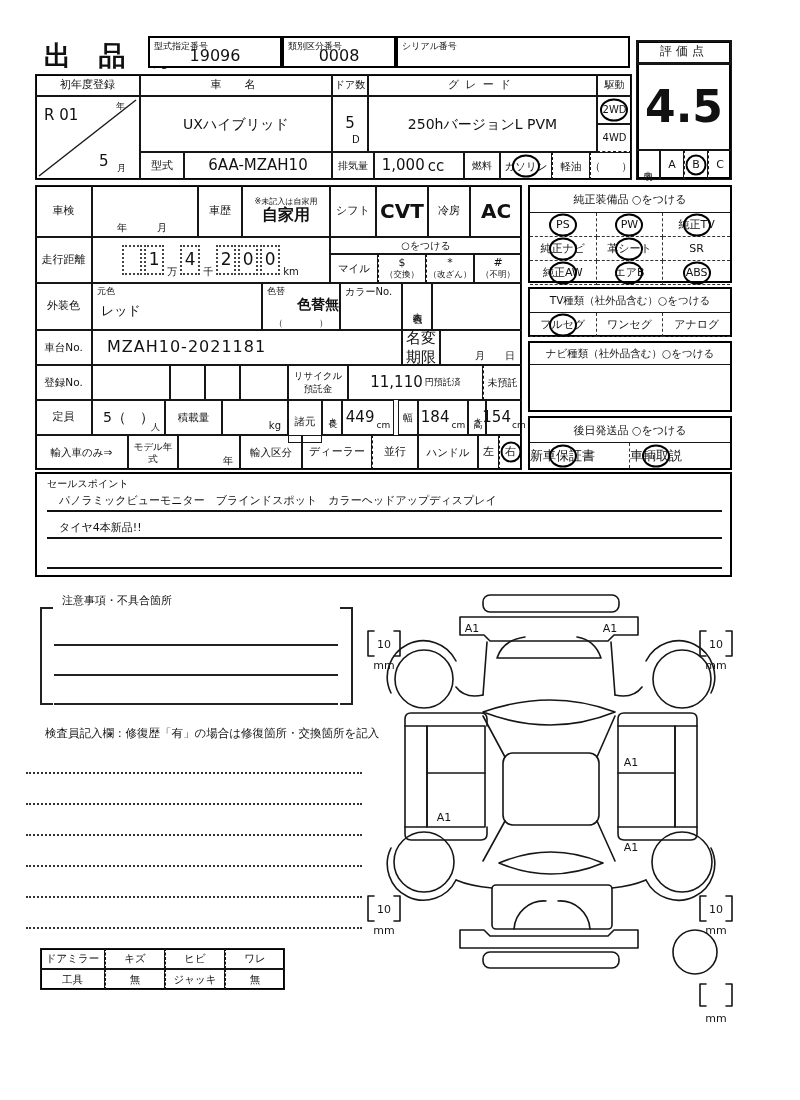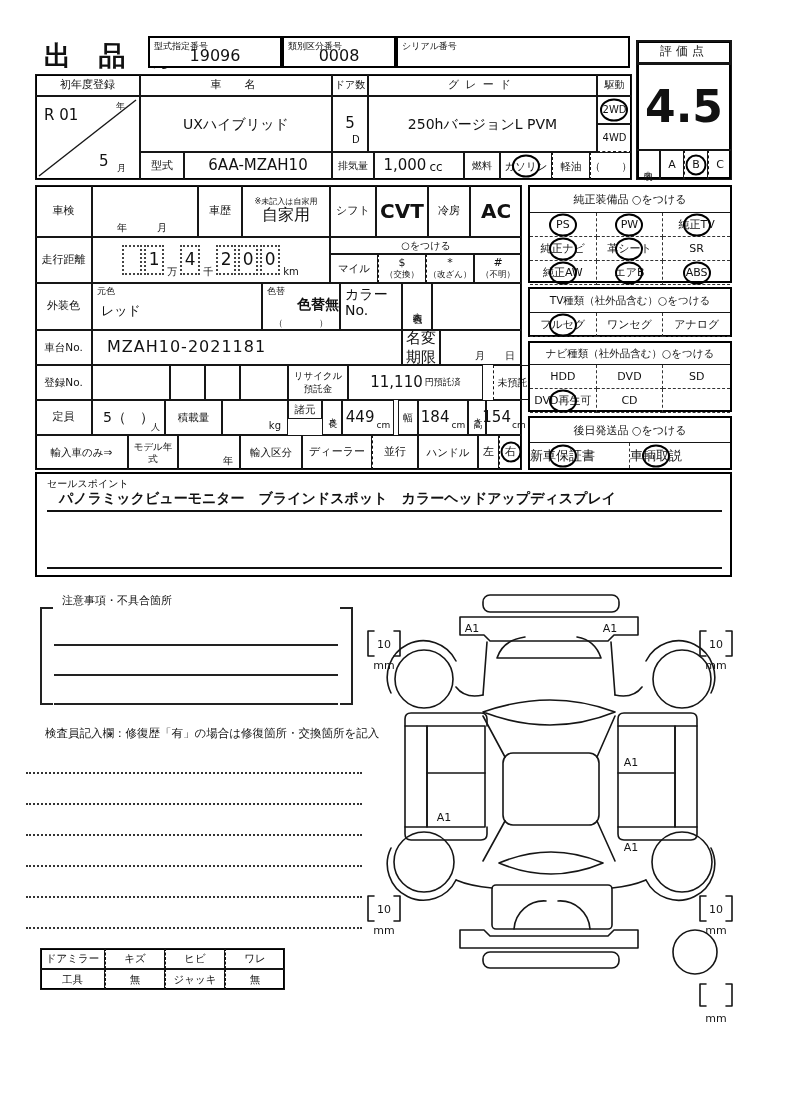--- a/index.html
+++ b/index.html
@@ -25,21 +25,21 @@
 .grid3>div{height:24px;border-right:1px dashed #333;border-bottom:1px dashed #333;
   display:flex;align-items:center;justify-content:center;font-size:11px}
 .grid3>div:nth-child(3n){border-right:none}
 .grid2{display:grid;grid-template-columns:repeat(2,1fr)}
 .grid2>div{height:25px;border-right:1px dashed #333;display:flex;align-items:center;font-size:13px}
 .grid2>div:nth-child(2n){border-right:none}
 .mbox{width:20px;height:30px;border:2px dotted #444;display:flex;align-items:center;justify-content:center;
   font-size:17px;margin:0 1px}
 .munit{font-size:10px;align-self:flex-end;margin:0 2px 5px 2px}
 .sline{border-bottom:2px solid #111;display:flex;align-items:flex-end;padding:0 4px 2px 12px;
-  font-size:14px;font-weight:bold;white-space:nowrap;overflow:hidden}
+  font-size:11px;font-weight:normal;white-space:nowrap;overflow:hidden}
 .ruled{position:absolute;border-top:2px solid #222;height:0}
 .dashed-rule{position:absolute;border-top:2px dotted #333;height:0}
 svg text{font-family:"DejaVu Sans",sans-serif}
 </style>
 </head>
 <body>
 <div id="sheet">
 
   <div class="a" style="left:44px;top:38px;font-size:27px;font-weight:bold;letter-spacing:9px">出 品 票</div>
 
@@ -94,21 +94,21 @@
     </div>
   <div class="cell db" style="left:597px;top:124px;width:35px;height:28px;font-size:10px">
     <span>4WD</span>
     </div>
 
   <div class="cell" style="left:140px;top:152px;width:44px;height:28px;font-size:11px">型式</div>
   <div class="cell" style="left:184px;top:152px;width:148px;height:28px;font-size:15px">6AA-MZAH10</div>
   <div class="cell" style="left:332px;top:152px;width:42px;height:28px;font-size:10px">排気量</div>
   <div class="cell" style="left:374px;top:152px;width:90px;height:28px">
     <span class="big">1,000</span>
-    <span style="font-size:12px;align-self:flex-end;margin:0 12px 4px 3px">cc</span>
+    <span style="font-size:15px;align-self:flex-end;margin:0 12px 4px 3px">cc</span>
     </div>
   <div class="cell" style="left:464px;top:152px;width:36px;height:28px;font-size:10px">燃料</div>
   <div class="cell" style="left:500px;top:152px;width:52px;height:28px;font-size:10.5px">
     <span class="circled">ガソリン</span>
     </div>
   <div class="cell dl" style="left:552px;top:152px;width:38px;height:28px;font-size:10.5px">
     <span>軽油</span>
     </div>
   <div class="cell dl" style="left:590px;top:152px;width:42px;height:28px;font-size:10.5px">
     <span>（　　）</span>
@@ -116,21 +116,21 @@
 
   <div class="box" style="left:35px;top:185px;width:487px;height:285px;pointer-events:none"></div>
 
   <div class="cell" style="left:35px;top:185px;width:57px;height:52px;font-size:11px">車検</div>
   <div class="cell" style="left:92px;top:185px;width:106px;height:52px">
     <span class="a" style="bottom:3px;left:0;right:6px;font-size:10px;text-align:center">年　　　月</span>
     </div>
   <div class="cell" style="left:198px;top:185px;width:44px;height:52px;font-size:11px">車歴</div>
   <div class="cell col" style="left:242px;top:185px;width:88px;height:52px">
     <span style="font-size:8px">※未記入は自家用</span>
-    <span style="font-size:16px;font-weight:normal">自家用</span>
+    <span style="font-size:16px;font-weight:bold">自家用</span>
     </div>
   <div class="cell" style="left:330px;top:185px;width:46px;height:52px;font-size:11px">シフト</div>
   <div class="cell" style="left:376px;top:185px;width:52px;height:52px;font-size:20px;font-weight:600">CVT</div>
   <div class="cell" style="left:428px;top:185px;width:42px;height:52px;font-size:11px">冷房</div>
   <div class="cell" style="left:470px;top:185px;width:52px;height:52px;font-size:20px;font-weight:600">AC</div>
 
   <div class="cell" style="left:35px;top:237px;width:57px;height:46px;font-size:11px">走行距離</div>
   <div class="cell" style="left:92px;top:237px;width:238px;height:46px">
     <span class="mbox"></span>
     <span class="mbox">1</span>
@@ -161,21 +161,21 @@
   <div class="cell" style="left:92px;top:283px;width:170px;height:47px">
     <span class="lblTL">元色</span>
     <span class="a" style="left:8px;top:20px;font-size:13px">レッド</span>
     </div>
   <div class="cell" style="left:262px;top:283px;width:78px;height:47px">
     <span class="lblTL">色替</span>
     <span class="a" style="left:0;right:0;top:12px;font-size:14px;font-weight:bold;text-align:right">色替無</span>
     <span class="a" style="left:0;right:0;bottom:1px;font-size:9px;text-align:center">（　　　　）</span>
     </div>
   <div class="cell" style="left:340px;top:283px;width:62px;height:47px">
-    <span class="lblTL" style="font-size:14px">カラーNo.</span>
+    <span class="lblTL" style="font-size:10px">カラーNo.</span>
     </div>
   <div class="cell vert" style="left:402px;top:283px;width:30px;height:47px;font-size:9.5px">内装色</div>
   <div class="cell" style="left:432px;top:283px;width:90px;height:47px"></div>
 
   <div class="cell" style="left:35px;top:330px;width:57px;height:35px;font-size:10.5px">車台No.</div>
   <div class="cell" style="left:92px;top:330px;width:310px;height:35px;font-size:16px;justify-content:flex-start;padding-left:14px;letter-spacing:1px">MZAH10-2021181</div>
   <div class="cell" style="left:402px;top:330px;width:38px;height:35px;font-size:15px;line-height:1.25">名変期限</div>
   <div class="cell" style="left:440px;top:330px;width:82px;height:35px">
     <span class="a" style="right:6px;bottom:3px;font-size:10px">月　　日</span>
     </div>
@@ -183,32 +183,32 @@
   <div class="cell" style="left:35px;top:365px;width:57px;height:35px;font-size:10.5px">登録No.</div>
   <div class="cell" style="left:92px;top:365px;width:78px;height:35px"></div>
   <div class="cell" style="left:170px;top:365px;width:35px;height:35px"></div>
   <div class="cell" style="left:205px;top:365px;width:35px;height:35px"></div>
   <div class="cell" style="left:240px;top:365px;width:48px;height:35px"></div>
   <div class="cell" style="left:288px;top:365px;width:60px;height:35px;font-size:9.5px;line-height:1.3">リサイクル預託金</div>
   <div class="cell" style="left:348px;top:365px;width:135px;height:35px">
     <span class="big">11,110</span>
     <span style="font-size:9px;margin-left:2px">円預託済</span>
     </div>
-  <div class="cell dl" style="left:493px;top:365px;width:39px;height:35px;font-size:10px">未預託</div>
+  <div class="cell dl" style="left:483px;top:365px;width:39px;height:35px;font-size:10px">未預託</div>
 
   <div class="cell" style="left:35px;top:400px;width:57px;height:35px;font-size:11px">定員</div>
   <div class="cell" style="left:92px;top:400px;width:73px;height:35px;font-size:14px">
     <span>5（　）</span>
     <span class="a" style="right:4px;bottom:2px;font-size:9px">人</span>
     </div>
   <div class="cell" style="left:165px;top:400px;width:57px;height:35px;font-size:10.5px">積載量</div>
   <div class="cell" style="left:222px;top:400px;width:66px;height:35px">
     <span class="a" style="right:6px;bottom:3px;font-size:10px">kg</span>
     </div>
-  <div class="cell" style="left:288px;top:400px;width:34px;height:19px;font-size:10.5px">諸元</div>
+  <div class="cell" style="left:288px;top:400px;width:34px;height:43px;font-size:10.5px">諸元</div>
   <div class="cell" style="left:322px;top:400px;width:20px;height:35px;font-size:9px;line-height:1.1;writing-mode:vertical-rl">長さ</div>
   <div class="cell" style="left:342px;top:400px;width:52px;height:35px">
     <span class="big">449</span>
     <span style="font-size:9px;align-self:flex-end;margin:0 0 4px 2px">cm</span>
     </div>
   <div class="cell" style="left:398px;top:400px;width:20px;height:35px;font-size:10px">幅</div>
   <div class="cell" style="left:418px;top:400px;width:50px;height:35px">
     <span class="big">184</span>
     <span style="font-size:9px;align-self:flex-end;margin:0 0 4px 2px">cm</span>
     </div>
@@ -281,57 +281,38 @@
           <span>ワンセグ</span>
         </div>
       <div>
           <span>アナログ</span>
         </div>
     </div>
   </div>
 
   <div class="box" style="left:528px;top:341px;width:204px;height:71px">
     <div class="bhead" style="height:22px;font-size:10.5px">ナビ種類（社外品含む）○をつける</div>
-    <div class="grid3">
-      <div>
-          <span>HDD</span>
-        </div>
-      <div>
-          <span>DVD</span>
-        </div>
-      <div>
-          <span>SD</span>
-        </div>
-      <div>
-          <span class="circled">DVD再生可</span>
-        </div>
-      <div>
-          <span>CD</span>
-        </div>
-      <div>
-          <span></span>
-        </div>
-    </div>
   </div>
 
   <div class="box" style="left:528px;top:416px;width:204px;height:54px">
     <div class="bhead" style="height:25px">後日発送品 ○をつける</div>
     <div class="grid2">
       <div>
           <span class="circled">新車保証書</span>
         </div>
       <div>
           <span class="circled">車輌取説</span>
         </div>
     </div>
   </div>
 
   <div class="box" style="left:35px;top:472px;width:697px;height:105px">
     <span class="lblTL" style="left:10px;top:3px;font-size:10px">セールスポイント</span>
     <div class="a sline" style="left:10px;right:8px;top:14px;height:24px">パノラミックビューモニター　ブラインドスポット　カラーヘッドアップディスプレイ</div>
+    <div class="a sline" style="left:10px;right:8px;top:38px;height:27px">タイヤ4本新品!!</div>
     <div class="a sline" style="left:10px;right:8px;top:65px;height:30px"></div>
   </div>
 
   <div class="a" style="left:62px;top:593px;font-size:11px">注意事項・不具合箇所</div>
   <div class="a" style="left:40px;top:607px;width:13px;height:98px;border:2px solid #222;border-right:none"></div>
   <div class="a" style="left:340px;top:607px;width:13px;height:98px;border:2px solid #222;border-left:none"></div>
   <div class="ruled" style="left:54px;top:644px;width:284px"></div>
   <div class="ruled" style="left:54px;top:674px;width:284px"></div>
   <div class="ruled" style="left:54px;top:703px;width:284px"></div>
 

